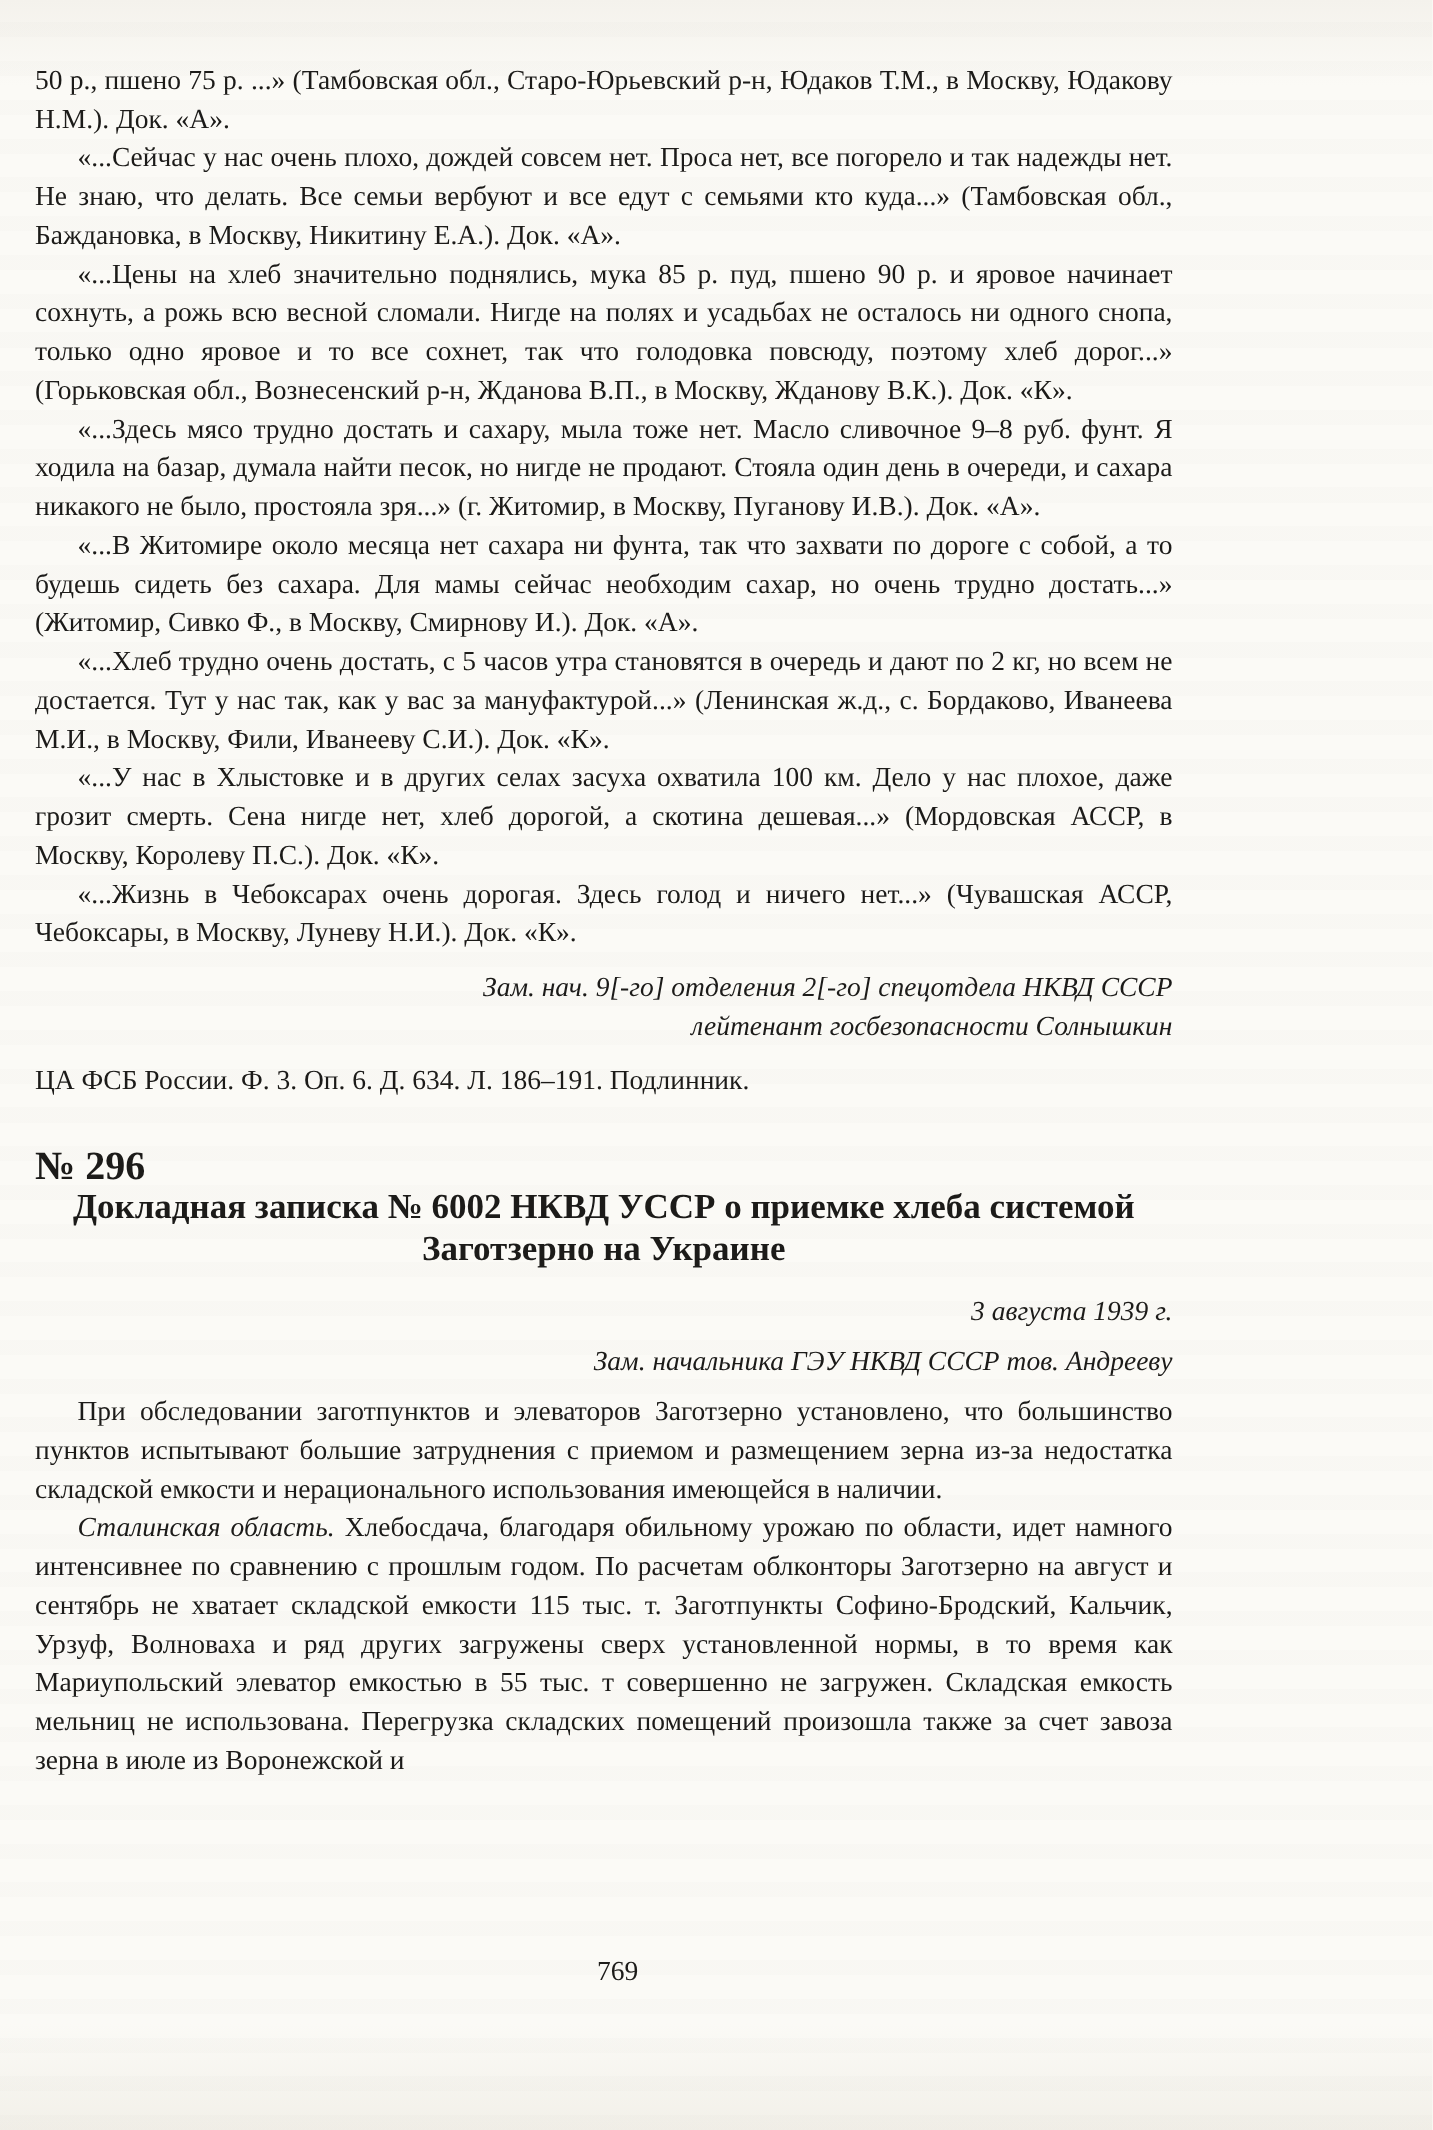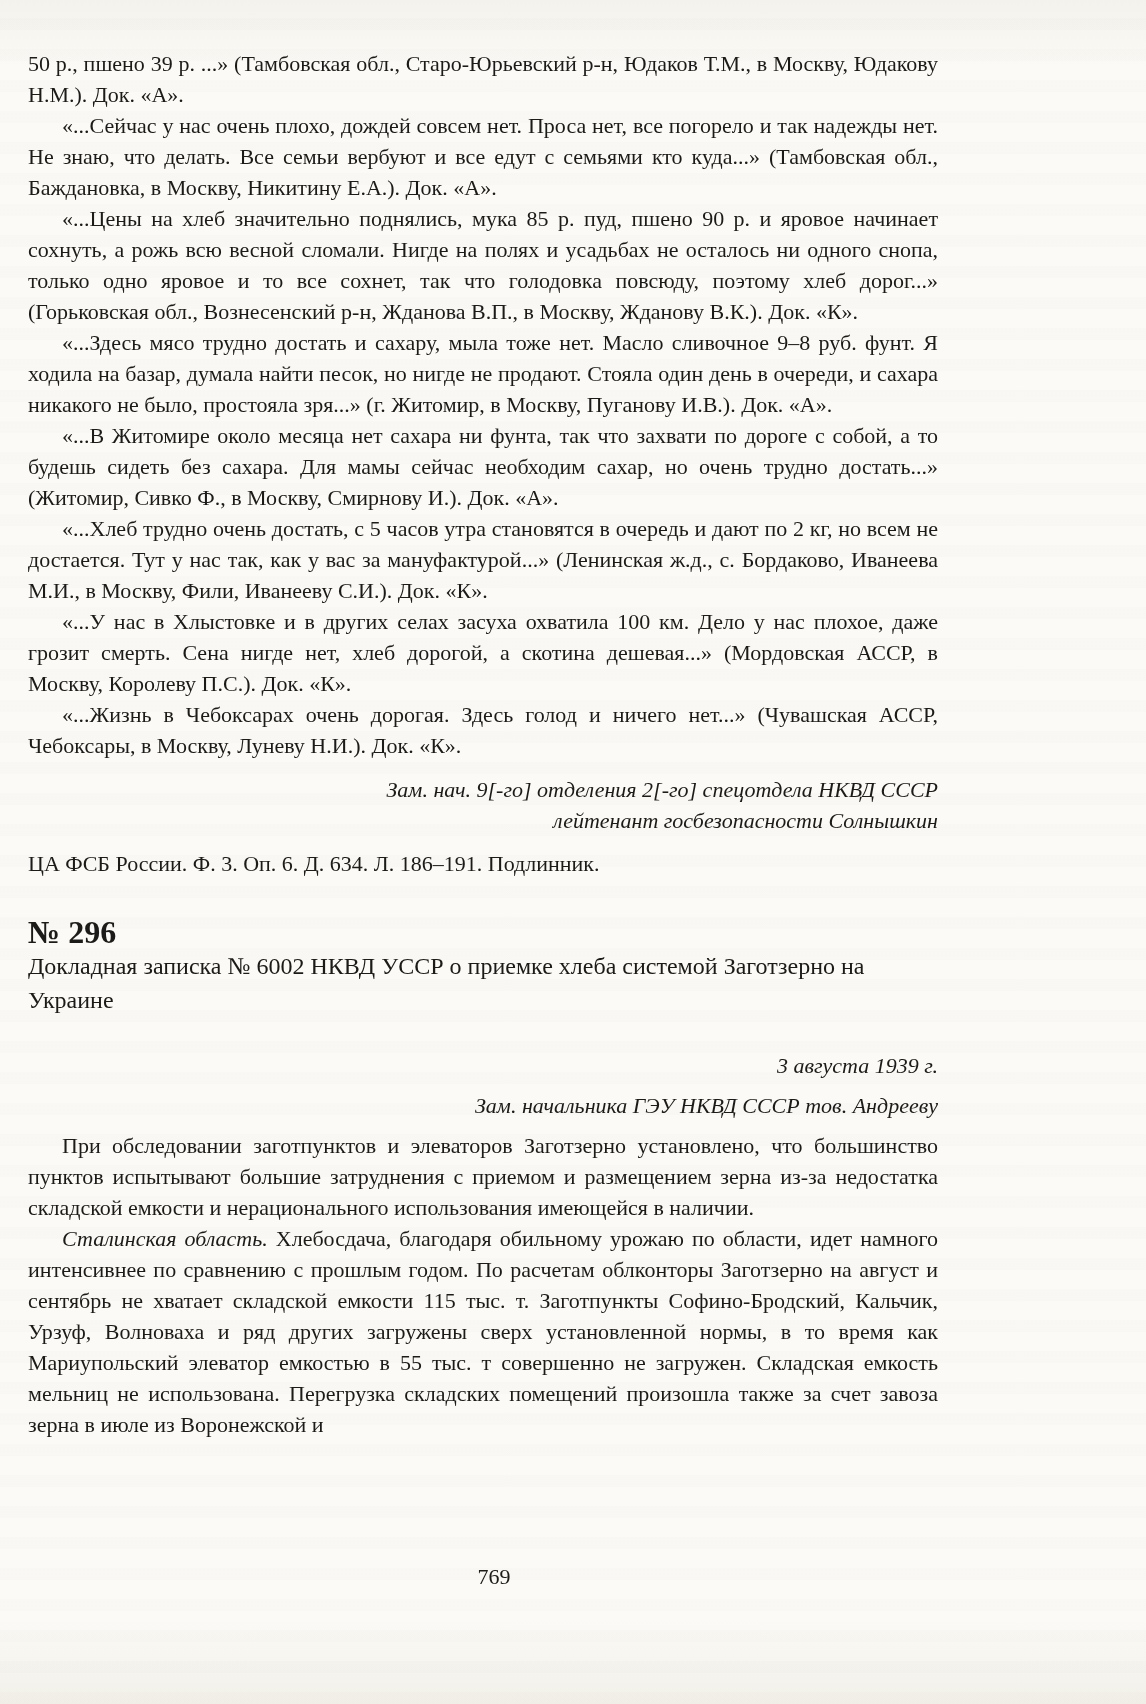--- a/index.html
+++ b/index.html
@@ -56,29 +56,29 @@
     margin-top: 12px;
   }
   .docnum {
     font-weight: bold;
     font-size: 32px;
     line-height: 34px;
     text-align: left;
     margin-top: 36px;
   }
   .doctitle {
-    font-weight: normal;
-    font-size: 24px;
+    font-weight: bold;
+    font-size: 28px;
     line-height: 34px;
-    text-align: left;
+    text-align: center;
   }
   .docdate {
     text-align: right;
     font-style: italic;
-    margin-top: 33px;
+    margin-top: 16px;
   }
   .addressee {
     text-align: right;
     font-style: italic;
     margin-top: 9px;
   }
   .after-addressee { margin-top: 9px; }
   .lead-italic { font-style: italic; }
   .pagenum {
     position: absolute;
@@ -91,21 +91,21 @@
 </style>
 </head>
 <body>
 
 <div class="scan-tint"></div>
 <div class="bleed-texture"></div>
 
 <div class="page">
   <div class="textblock">
 
-    <p class="body-para">50 р., пшено 39 р. ...» (Тамбовская обл., Старо-Юрьевский р-н, Юдаков Т.М., в Москву, Юдакову Н.М.). Док. «А».</p>
+    <p class="body-para">50 р., пшено 75 р. ...» (Тамбовская обл., Старо-Юрьевский р-н, Юдаков Т.М., в Москву, Юдакову Н.М.). Док. «А».</p>
 
     <p class="body-para indent">«...Сейчас у нас очень плохо, дождей совсем нет. Проса нет, все погорело и так надежды нет. Не знаю, что делать. Все семьи вербуют и все едут с семьями кто куда...» (Тамбовская обл., Баждановка, в Москву, Никитину Е.А.). Док. «А».</p>
 
 
     <p class="body-para indent">«...Цены на хлеб значительно поднялись, мука 85 р. пуд, пшено 90 р. и яровое начинает сохнуть, а рожь всю весной сломали. Нигде на полях и усадьбах не осталось ни одного снопа, только одно яровое и то все сохнет, так что голодовка повсюду, поэтому хлеб дорог...» (Горьковская обл., Вознесенский р-н, Жданова В.П., в Москву, Жданову В.К.). Док. «К».</p>
 
     <p class="body-para indent">«...Здесь мясо трудно достать и сахару, мыла тоже нет. Масло сливочное 9–8 руб. фунт. Я ходила на базар, думала найти песок, но нигде не продают. Стояла один день в очереди, и сахара никакого не было, простояла зря...» (г. Житомир, в Москву, Пуганову И.В.). Док. «А».</p>
 
     <p class="body-para indent">«...В Житомире около месяца нет сахара ни фунта, так что захвати по дороге с собой, а то будешь сидеть без сахара. Для мамы сейчас необходим сахар, но очень трудно достать...» (Житомир, Сивко Ф., в Москву, Смирнову И.). Док. «А».</p>
 

